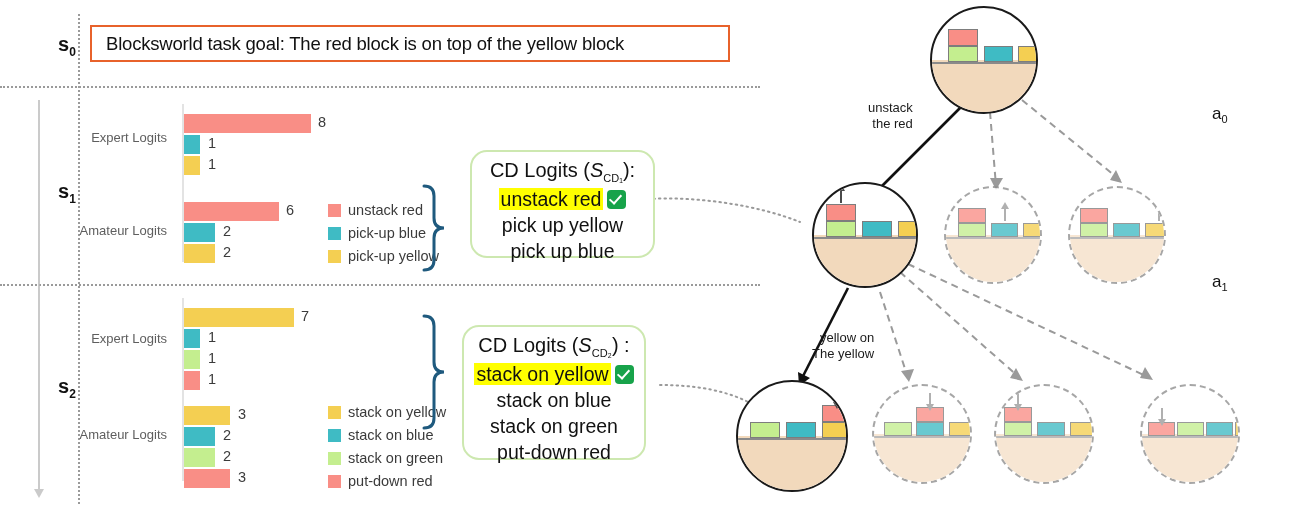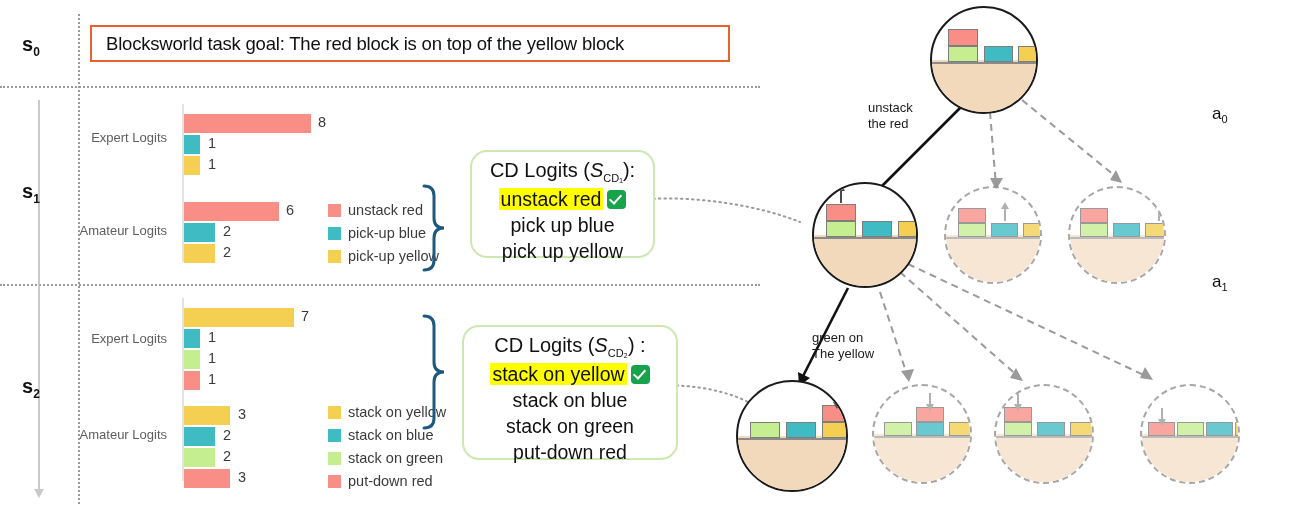--- a/index.html
+++ b/index.html
@@ -1,18 +1,18 @@
 <!DOCTYPE html>
 <html><head>
 <meta charset="utf-8">
 <style>
   html,body{margin:0;padding:0;background:#fff;}
   body{width:1293px;height:521px;position:relative;overflow:hidden;
        font-family:"Liberation Sans","DejaVu Sans",sans-serif;color:#1b1b1b;}
-  .abs{position:absolute;}
+  .abs{position:absolute;margin-left:36px;}
 
   
   .state-label{font-size:20px;font-weight:bold;color:#111;}
   .state-label sub{font-size:12px;font-weight:bold;}
 
   
   .vdotted{position:absolute;border-left:2px dotted #9a9a9a;}
   .hdotted{position:absolute;border-top:2px dotted #9a9a9a;}
 
   
@@ -67,21 +67,21 @@
   .arw{position:absolute;width:2px;background:#4a4a4a;}
   .arw.faded{background:#9b9b9b;}
   .arw .head{position:absolute;left:-3.5px;}
   .arw.up .head{top:-6px;border-left:4.5px solid transparent;border-right:4.5px solid transparent;
                 border-bottom:7px solid #4a4a4a;}
   .arw.up.faded .head{border-bottom-color:#9b9b9b;}
   .arw.down .head{bottom:-6px;border-left:4.5px solid transparent;border-right:4.5px solid transparent;
                 border-top:7px solid #4a4a4a;}
   .arw.down.faded .head{border-top-color:#9b9b9b;}
 
-  .edgelbl{position:absolute;font-size:13px;color:#1b1b1b;line-height:16px;}
+  .edgelbl{position:absolute;font-size:13px;color:#1b1b1b;line-height:16px;text-align:right;}
   .alabel{position:absolute;font-size:17px;color:#111;}
   .alabel sub{font-size:11px;}
 
   .svg-layer{position:absolute;left:0;top:0;width:1293px;height:521px;pointer-events:none;}
 </style>
 </head>
 <body>
 
 <div class="vdotted" style="left:78px;top:14px;height:490px;"></div>
 <div class="hdotted" style="left:0px;top:86px;width:760px;"></div>
@@ -215,25 +215,25 @@
   <polygon points="1153,380 1140,378 1145,367" fill="#9a9a9a"></polygon>
 </svg>
 
 <div class="cdbox" style="left:470px;top:150px;width:185px;height:108px;">
   <div class="cdtitle">
     <span>CD Logits (</span><span class="sym"><span>S</span><sub>CD₁</sub></span><span>):</span>
   </div>
   <div class="cdline">
     <span class="hl">unstack red</span><span class="chk"></span>
   </div>
+  <div class="cdline">pick up yellow</div>
   <div class="cdline">pick up blue</div>
-  <div class="cdline">pick up yellow</div>
-</div>
-
-<div class="cdbox" style="left:462px;top:325px;width:216px;height:135px;">
+</div>
+
+<div class="cdbox" style="left:462px;top:325px;width:184px;height:135px;">
   <div class="cdtitle">
     <span>CD Logits (</span><span class="sym"><span>S</span><sub>CD₂</sub></span><span>) :</span>
   </div>
   <div class="cdline">
     <span class="hl">stack on yellow</span><span class="chk"></span>
   </div>
   <div class="cdline">stack on blue</div>
   <div class="cdline">stack on green</div>
   <div class="cdline">put-down red</div>
 </div>
@@ -329,21 +329,21 @@
   <div class="blk" style="left:35px;top:36px;width:27px;height:14px;background:#C4EE8F;"></div>
   <div class="blk" style="left:64px;top:36px;width:27px;height:14px;background:#3FBBC4;"></div>
   <div class="blk" style="left:93px;top:36px;width:24px;height:14px;background:#F4CF52;"></div>
 </div>
 
 <div class="edgelbl" style="left:868px;top:100px;">
   <div>unstack</div>
   <div>the red</div>
 </div>
 <div class="edgelbl" style="left:812px;top:330px;">
-  <div>green on</div>
+  <div>yellow on</div>
   <div>The yellow</div>
 </div>
 
 <div class="alabel" style="left:1212px;top:104px;">
   <span>a</span><sub>0</sub>
 </div>
 <div class="alabel" style="left:1212px;top:272px;">
   <span>a</span><sub>1</sub>
 </div>
 

